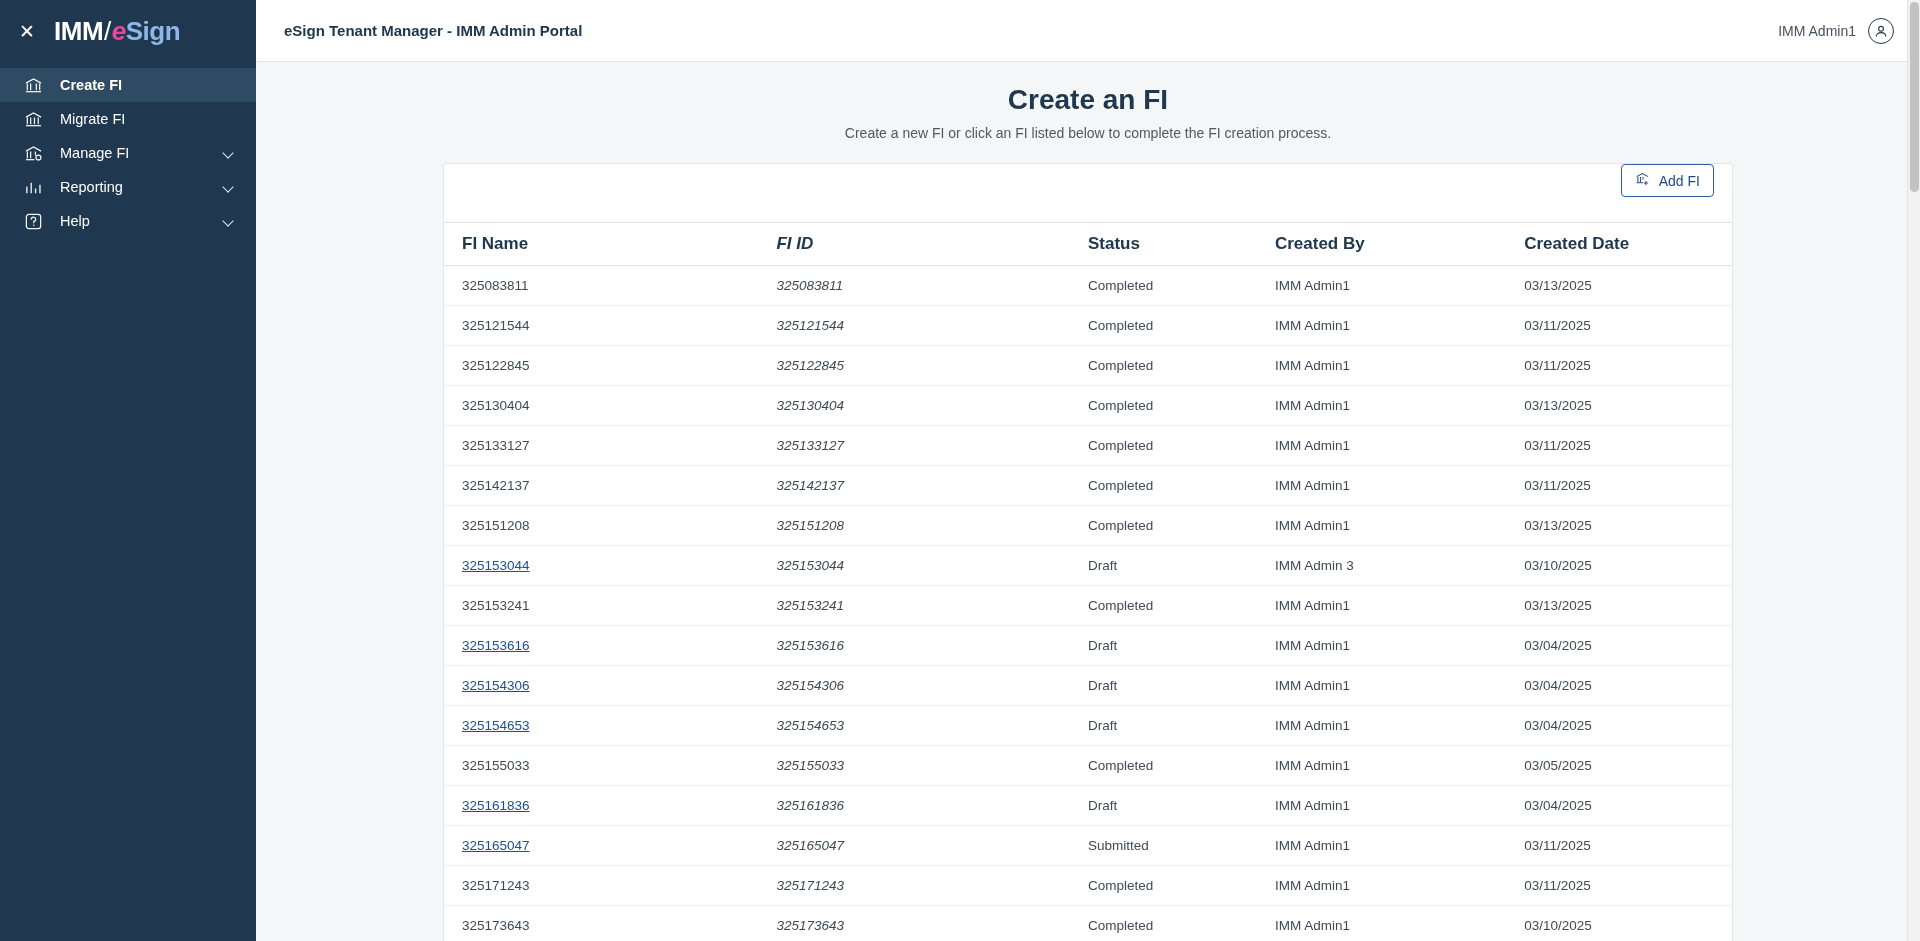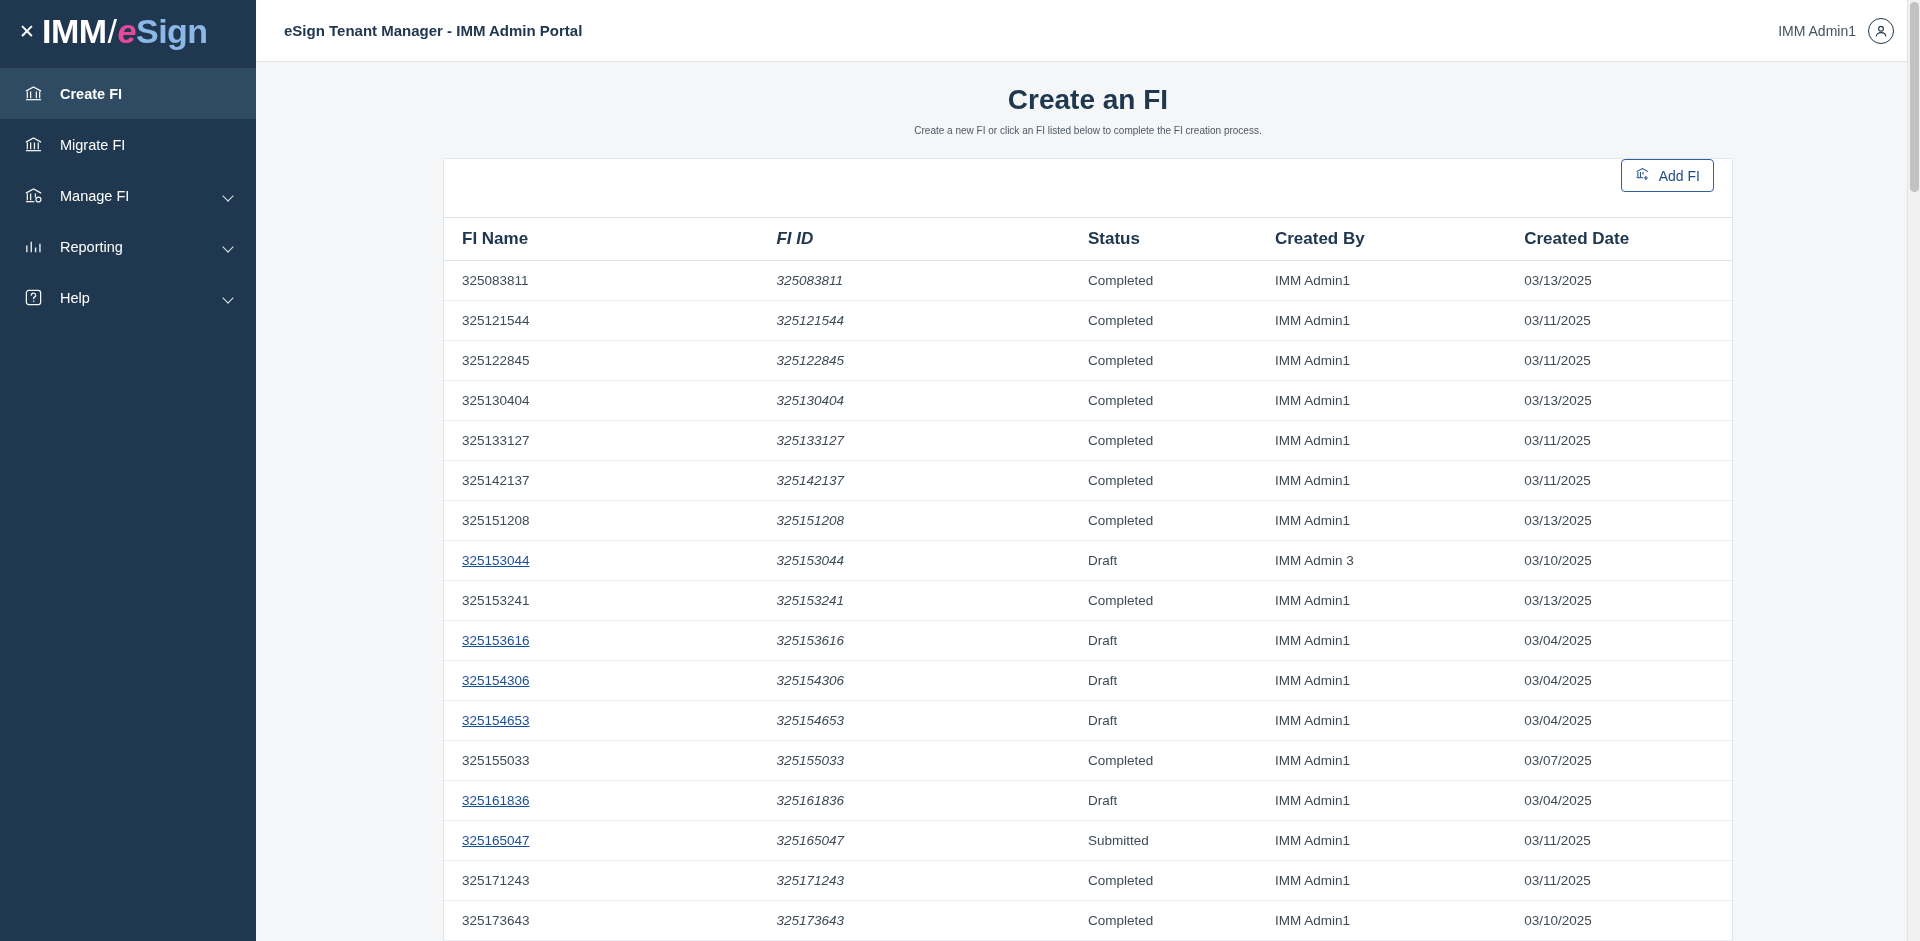--- a/index.html
+++ b/index.html
@@ -39,39 +39,39 @@
     display: flex;
     align-items: center;
     justify-content: center;
     color: #ffffff;
     font-size: 19px;
     line-height: 1;
     cursor: pointer;
     font-weight: 300;
   }
   .brand {
-    margin-left: 2px;
+    margin-left: 14px;
     display: flex;
     align-items: baseline;
-    font-size: 34px;
+    font-size: 26px;
     font-weight: 700;
     letter-spacing: -0.5px;
   }
   .brand .imm { color: #ffffff; }
   .brand .slash { color: #ffffff; font-weight: 400; margin: 0 1px; }
   .brand .e { color: #e8489b; font-style: italic; font-weight: 700; }
   .brand .sign { color: #8cb7e8; font-weight: 700; }
 
   .nav {
     margin-top: 6px;
     display: flex;
     flex-direction: column;
   }
   .nav-item {
-    height: 51px;
+    height: 34px;
     display: flex;
     align-items: center;
     padding: 0 20px;
     cursor: pointer;
     font-size: 14.5px;
     color: #ffffff;
     position: relative;
   }
   .nav-item.active {
     background: #2f4a63;
@@ -154,21 +154,21 @@
   }
   .page-title {
     text-align: center;
     font-size: 28px;
     font-weight: 700;
     color: #20384f;
     margin-bottom: 9px;
   }
   .page-sub {
     text-align: center;
-    font-size: 10px;
+    font-size: 14px;
     color: #4e5964;
     margin-bottom: 22px;
   }
 
   .card {
     width: 1290px;
     margin: 0 auto;
     background: #ffffff;
     border: 1px solid #e3e7eb;
     border-radius: 3px;
@@ -456,21 +456,21 @@
                 <td class="col-id">325154653</td>
                 <td class="col-status">Draft</td>
                 <td class="col-by">IMM Admin1</td>
                 <td class="col-date">03/04/2025</td>
               </tr>
               <tr>
                 <td class="col-name">325155033</td>
                 <td class="col-id">325155033</td>
                 <td class="col-status">Completed</td>
                 <td class="col-by">IMM Admin1</td>
-                <td class="col-date">03/07/2025</td>
+                <td class="col-date">03/05/2025</td>
               </tr>
               <tr>
                 <td class="col-name"><a class="fi-link">325161836</a></td>
                 <td class="col-id">325161836</td>
                 <td class="col-status">Draft</td>
                 <td class="col-by">IMM Admin1</td>
                 <td class="col-date">03/04/2025</td>
               </tr>
               <tr>
                 <td class="col-name"><a class="fi-link">325165047</a></td>

